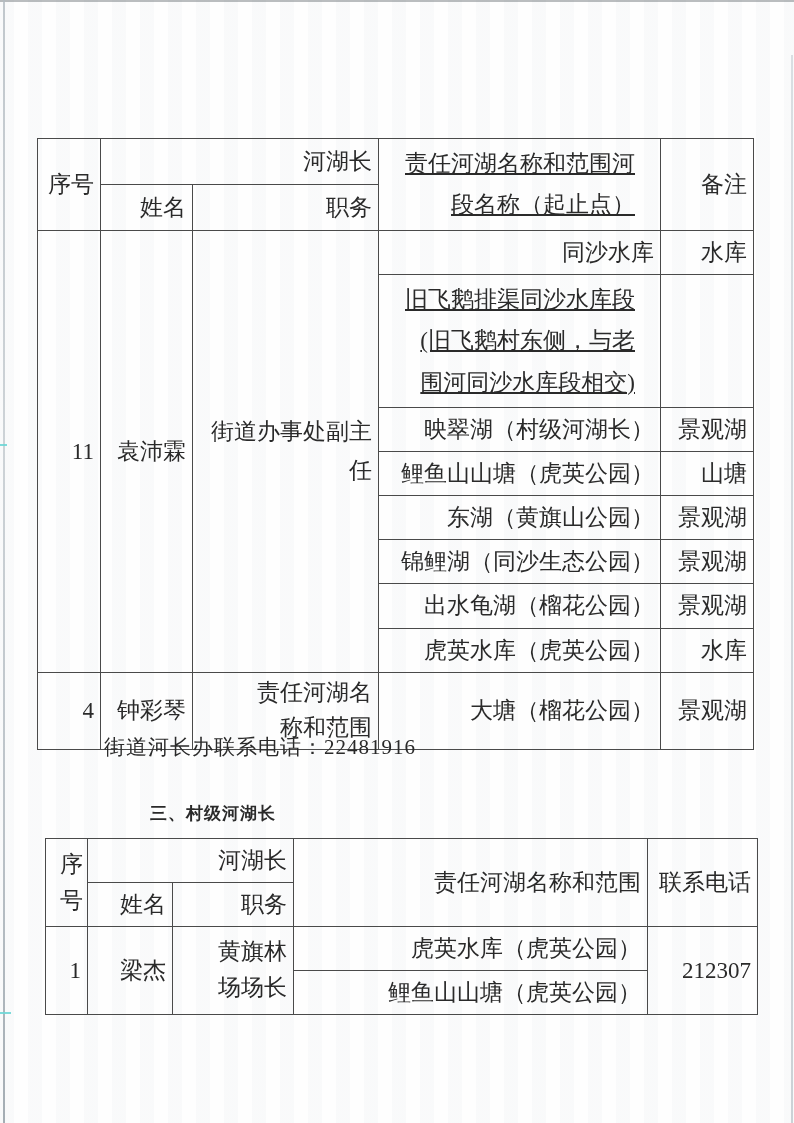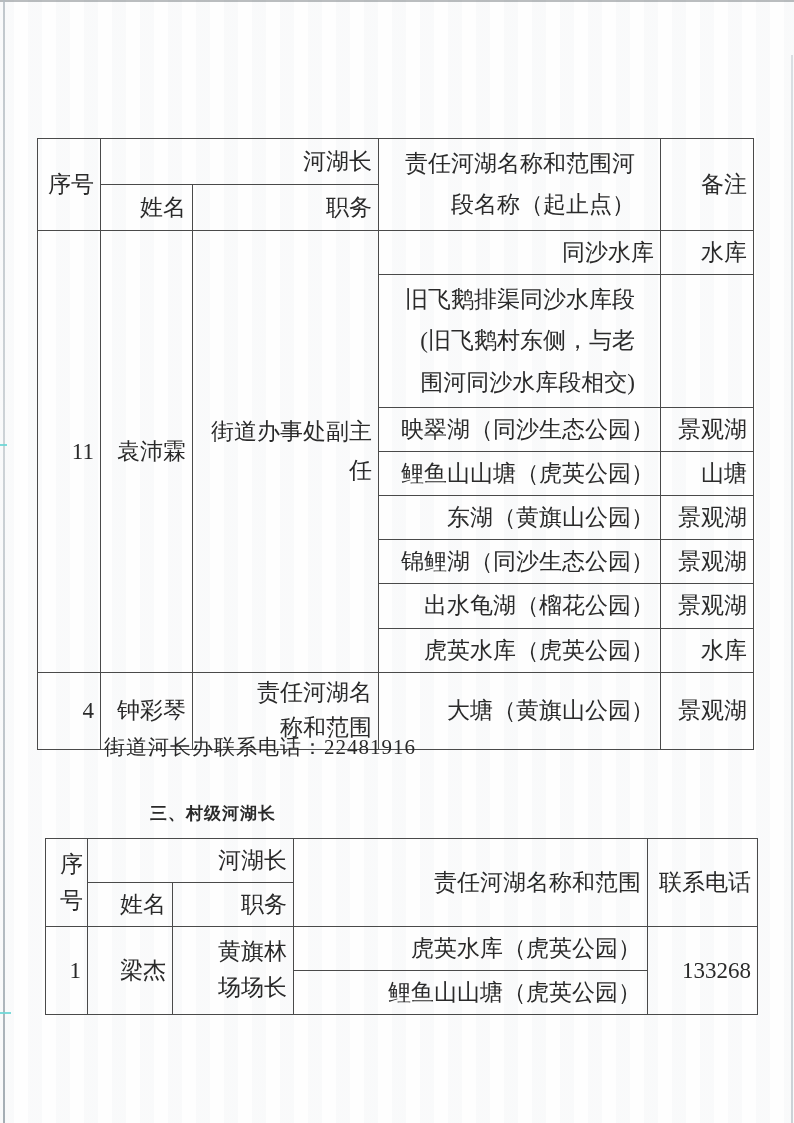--- a/index.html
+++ b/index.html
@@ -28,21 +28,21 @@
     border:1px solid #4a4a4a;
     text-align:right;vertical-align:middle;
     font-size:23px;line-height:1.7;
     padding:2px 6px;
     overflow:hidden;
   }
   .t1{left:37px;top:138px;width:716px;}
   .t2{left:45px;top:838px;width:712px;}
   .wrap-narrow{display:inline-block;width:128px;line-height:1.55;}
   .wrap-narrow2{display:inline-block;width:86px;line-height:1.55;}
-  .long-cell{line-height:1.8;padding:4px 25px;}
+  .long-cell{line-height:1.8;padding:4px 25px;text-decoration:underline;}
   .phone-note{position:absolute;left:104px;top:733px;font-size:21px;letter-spacing:1px;}
   .sec-title{position:absolute;left:150px;top:802px;font-size:17px;font-weight:bold;
     font-family:"Liberation Sans","DejaVu Sans",sans-serif;letter-spacing:1px;}
 </style>
 </head>
 <body>
 
 <div class="page">
   <div class="edge-top"></div>
   <div class="edge-left"></div>
@@ -74,21 +74,21 @@
       <td rowspan="8">袁沛霖</td>
       <td rowspan="8">街道办事处副主任</td>
       <td>同沙水库</td>
       <td>水库</td>
     </tr>
     <tr style="height:110px">
       <td class="long-cell">旧飞鹅排渠同沙水库段(旧飞鹅村东侧，与老围河同沙水库段相交)</td>
       <td></td>
     </tr>
     <tr style="height:37px">
-      <td>映翠湖（同沙生态公园）</td>
+      <td>映翠湖（村级河湖长）</td>
       <td>景观湖</td>
     </tr>
     <tr style="height:40px">
       <td>鲤鱼山山塘（虎英公园）</td>
       <td>山塘</td>
     </tr>
     <tr style="height:40px">
       <td>东湖（黄旗山公园）</td>
       <td>景观湖</td>
     </tr>
@@ -101,21 +101,21 @@
       <td>景观湖</td>
     </tr>
     <tr style="height:40px">
       <td>虎英水库（虎英公园）</td>
       <td>水库</td>
     </tr>
     <tr style="height:75px">
       <td>4</td>
       <td>钟彩琴</td>
       <td><span class="wrap-narrow">责任河湖名称和范围</span></td>
-      <td>大塘（黄旗山公园）</td>
+      <td>大塘（榴花公园）</td>
       <td>景观湖</td>
     </tr>
   </tbody>
     </table>
 
   <div class="phone-note">街道河长办联系电话：22481916</div>
 
   <div class="sec-title">三、村级河湖长</div>
 
   <table class="t2">
@@ -135,20 +135,20 @@
     </tr>
     <tr style="height:40px">
       <td>姓名</td>
       <td>职务</td>
     </tr>
     <tr style="height:38px">
       <td rowspan="2">1</td>
       <td rowspan="2">梁杰</td>
       <td rowspan="2"><span class="wrap-narrow2">黄旗林场场长</span></td>
       <td>虎英水库（虎英公园）</td>
-      <td rowspan="2">133268</td>
+      <td rowspan="2">212307</td>
     </tr>
     <tr style="height:37px">
       <td>鲤鱼山山塘（虎英公园）</td>
     </tr>
   </tbody>
     </table>
 </div>
 
 </body></html>

